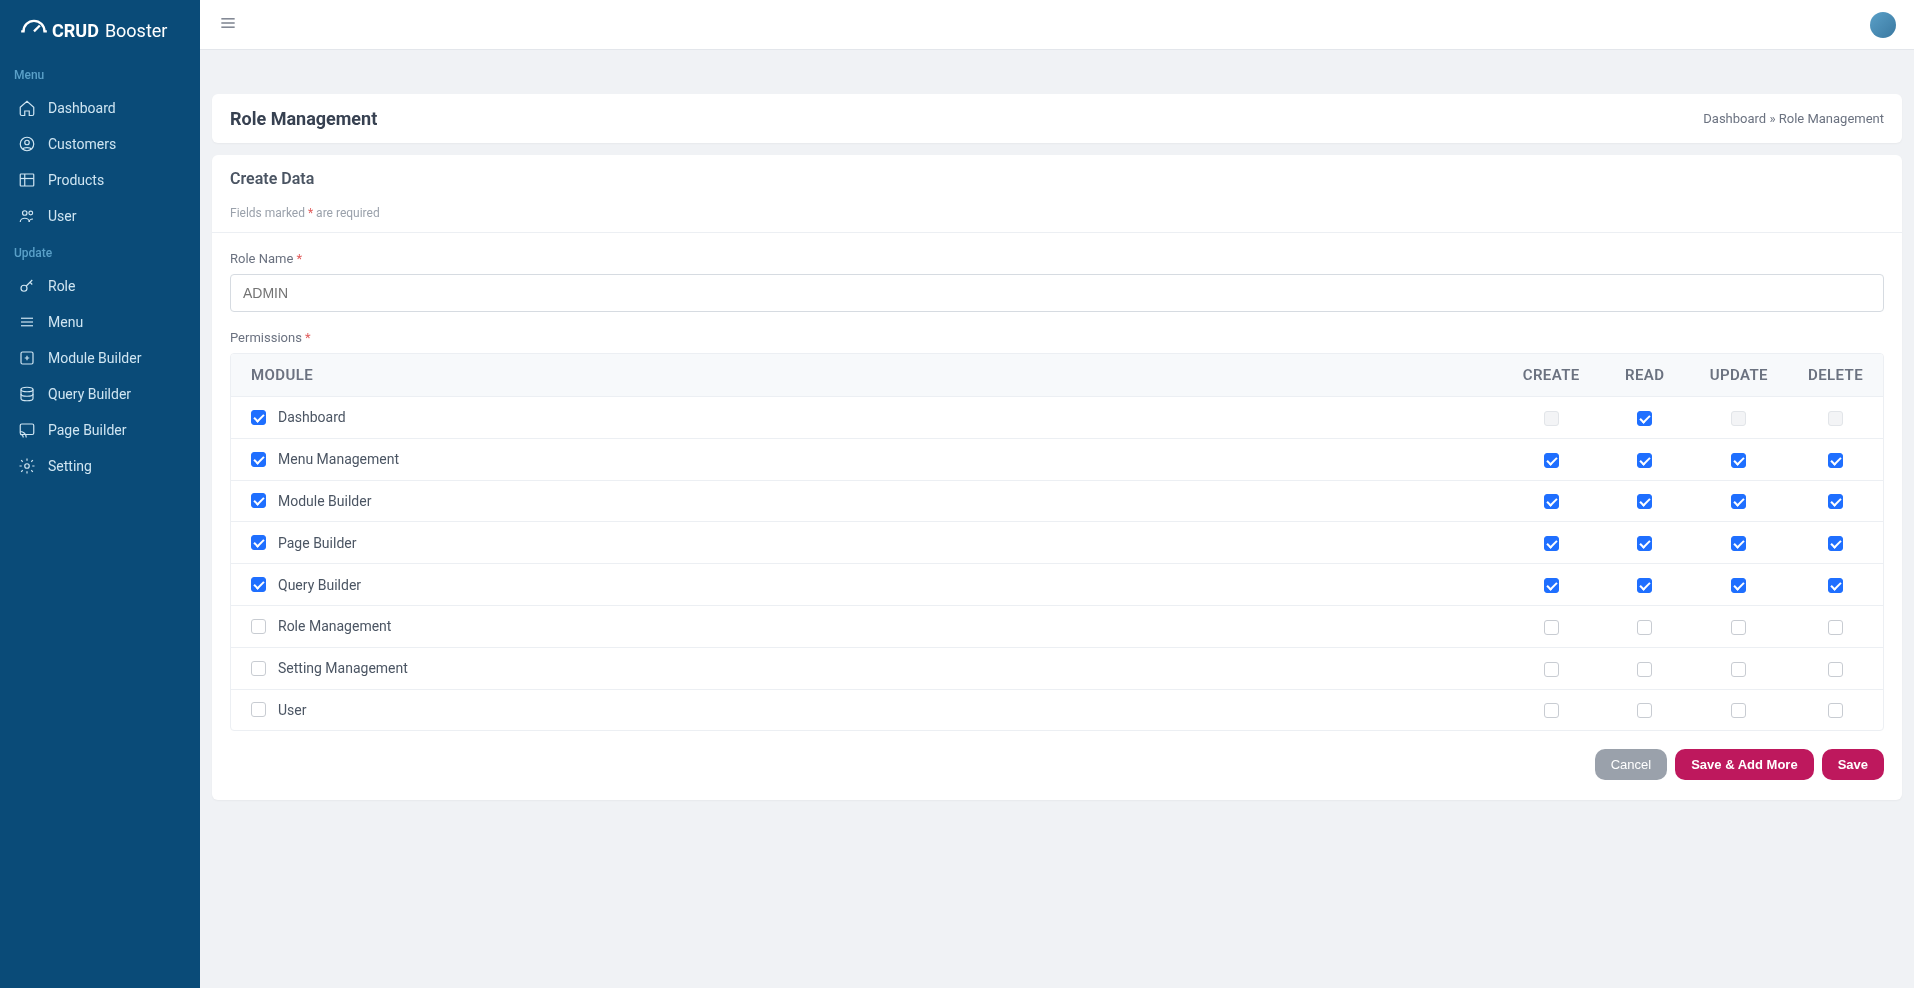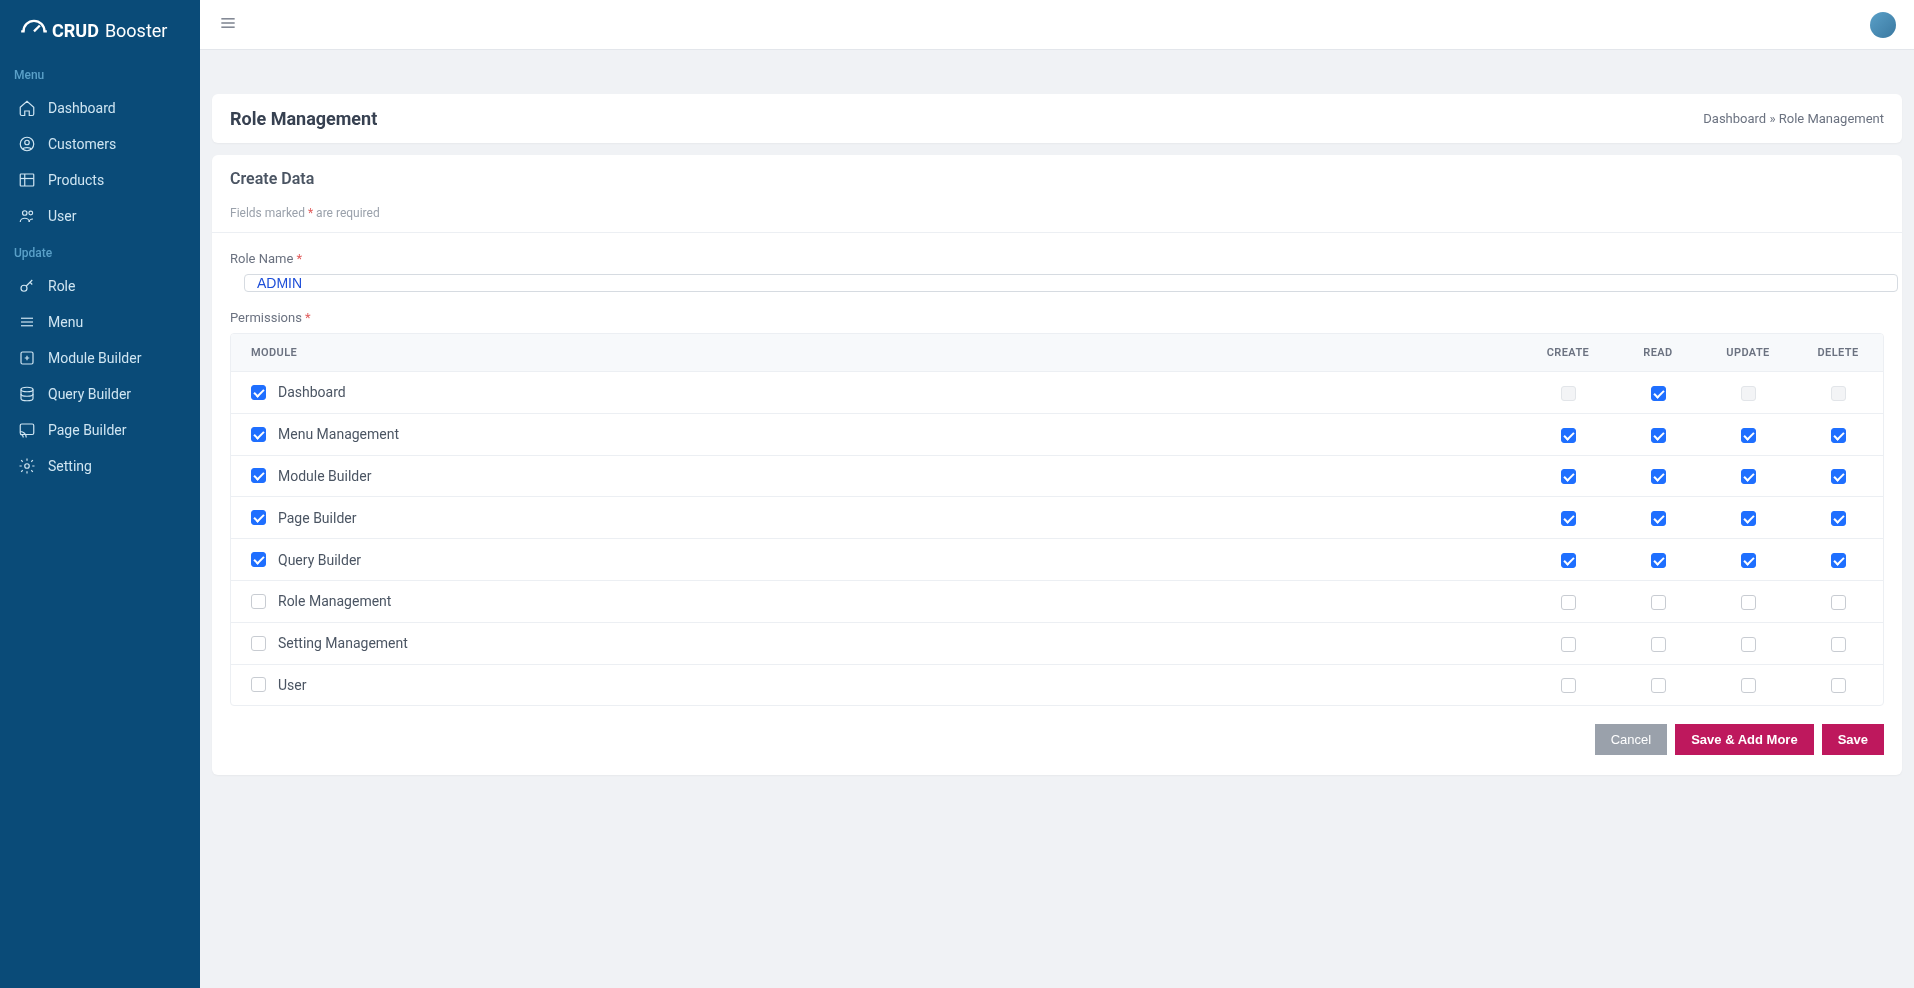--- a/index.html
+++ b/index.html
@@ -93,34 +93,33 @@
   .card-header { padding: 14px 18px 12px; border-bottom: 1px solid #eceff3; }
   .card-header h2 { font-size: 16px; font-weight:600; color:#4b5563; }
   .card-header .hint { font-size: 12px; color:#9aa1ab; margin-top:18px; }
   .card-header .hint .req { color:#e05a5a; }
   .card-body { padding: 18px 18px 20px; }
   .form-group { margin-bottom: 18px; }
   .form-label { font-size:13px; color:#6b7280; display:block; margin-bottom:8px; }
   .form-label .req { color:#e05a5a; }
   .form-input {
     width:100%;
-    padding: 0 12px;
+    padding: 10px 12px;
     border:1px solid #d6dbe1;
     border-radius:4px;
     font-size:14px;
-    color:#1d4ed8;
+    color:#737373;
     background:#fff;
-    margin-left:14px;
   }
   .perm-table { width:100%; border:1px solid #eceff3; border-radius:4px; overflow:hidden; }
   .perm-table table { width:100%; border-collapse:collapse; }
   .perm-table th {
     background:#f7f9fb;
     text-align:left;
-    font-size:11px;
+    font-size:15px;
     letter-spacing:0.4px;
     color:#6b7280;
     font-weight:600;
     padding: 12px 20px;
     text-transform:uppercase;
     border-bottom:1px solid #eceff3;
   }
   .perm-table th.center { text-align:center; width:90px; }
   .perm-table td {
     padding: 12px 20px;
@@ -159,21 +158,21 @@
   }
   .chk.disabled {
     background:#f3f4f6;
     border-color:#e2e5e9;
     cursor:default;
   }
   .actions { display:flex; justify-content:flex-end; gap:8px; margin-top:18px; }
   .btn {
     padding: 8px 16px;
     border:none;
-    border-radius:0;
+    border-radius:10px;
     font-size:13px;
     cursor:pointer;
   }
   .btn-cancel { background:#9aa1ab; color:#fff; }
   .btn-primary { background:#be185d; color:#fff;font-weight:bold; }
 </style>
 </head>
 <body>
 
 <div class="app">

